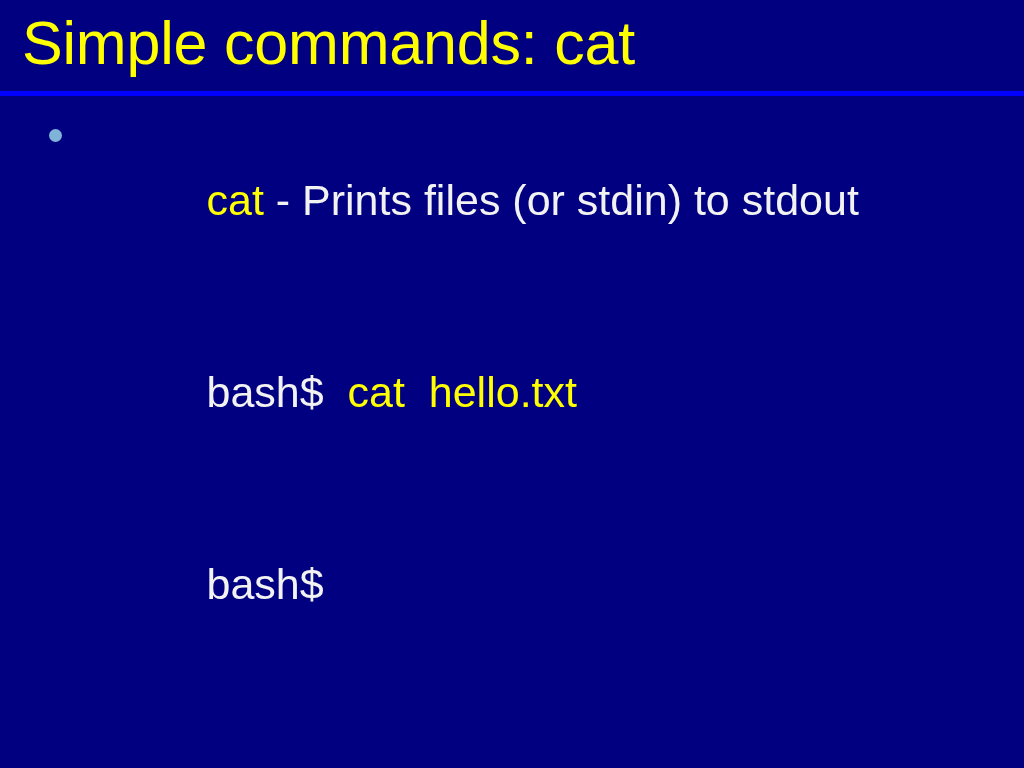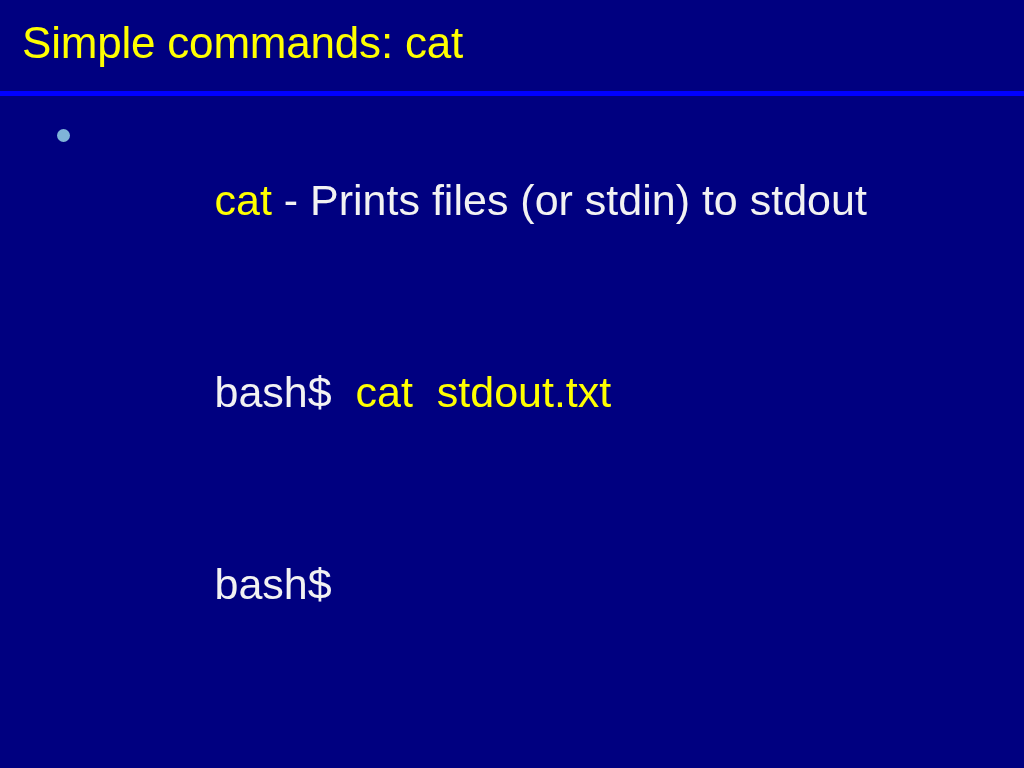--- a/index.html
+++ b/index.html
@@ -26,41 +26,41 @@
     position: absolute;
     left: 0;
     top: 0;
     width: 1024px;
     height: 91px;
   }
   .slide-title {
     position: absolute;
     left: 22px;
     top: 3px;
-    font-size: 44px;
+    font-size: 61px;
     line-height: 80px;
     font-weight: normal;
     color: #ffff00;
     white-space: pre;
     letter-spacing: -0.2px;
   }
 
   .title-rule {
     position: absolute;
     left: 0;
     top: 91px;
     width: 1024px;
     height: 5px;
     background: #0000ff;
   }
 
   
   .body-area {
     position: absolute;
-    left: 12px;
+    left: 4px;
     top: 96px;
     width: 936px;
     height: 672px;
   }
 
   .bullet-block {
     position: absolute;
     left: 40px;
     top: 8px;
     width: 960px;
@@ -112,21 +112,21 @@
 
       <span class="bullet-marker"></span>
 
       <div class="bullet-lines">
 
         <div class="line">
           <span class="kw">cat</span><span class="plain"> - Prints files (or stdin) to stdout</span>
         </div>
 
         <div class="line">
-          <span class="plain">bash$  </span><span class="kw">cat  stdout.txt</span>
+          <span class="plain">bash$  </span><span class="kw">cat  hello.txt</span>
         </div>
 
 
         <div class="line">
           <span class="plain">bash$</span>
         </div>
 
       </div>
     </div>
 

